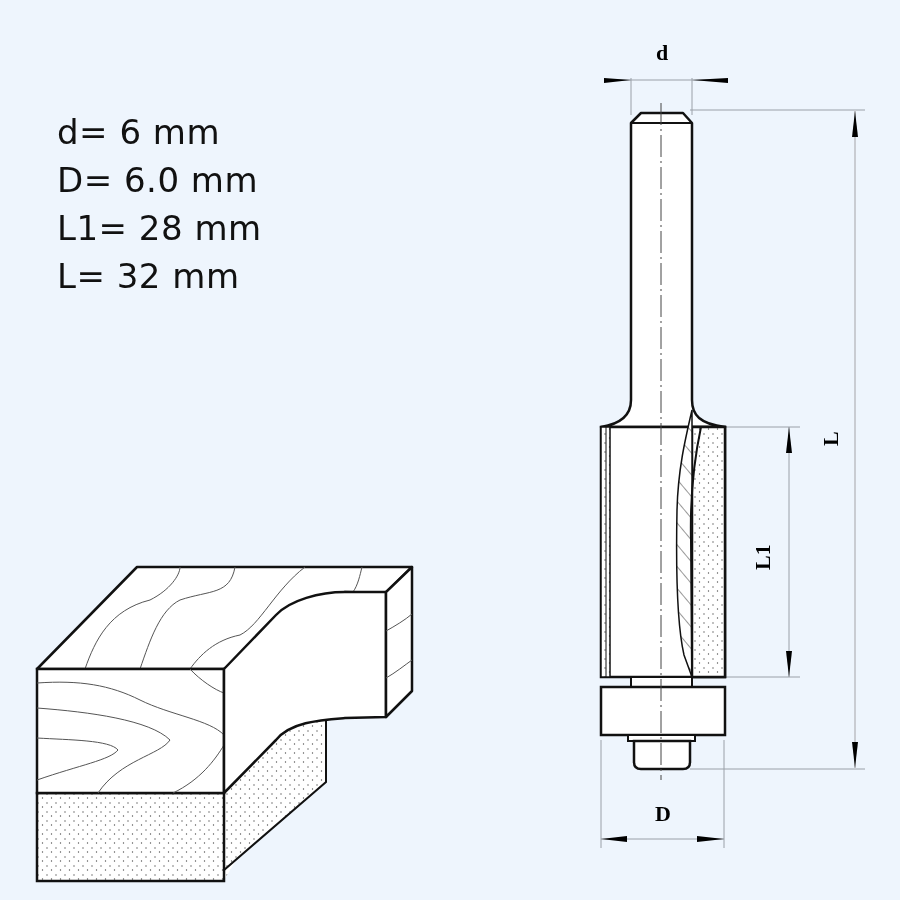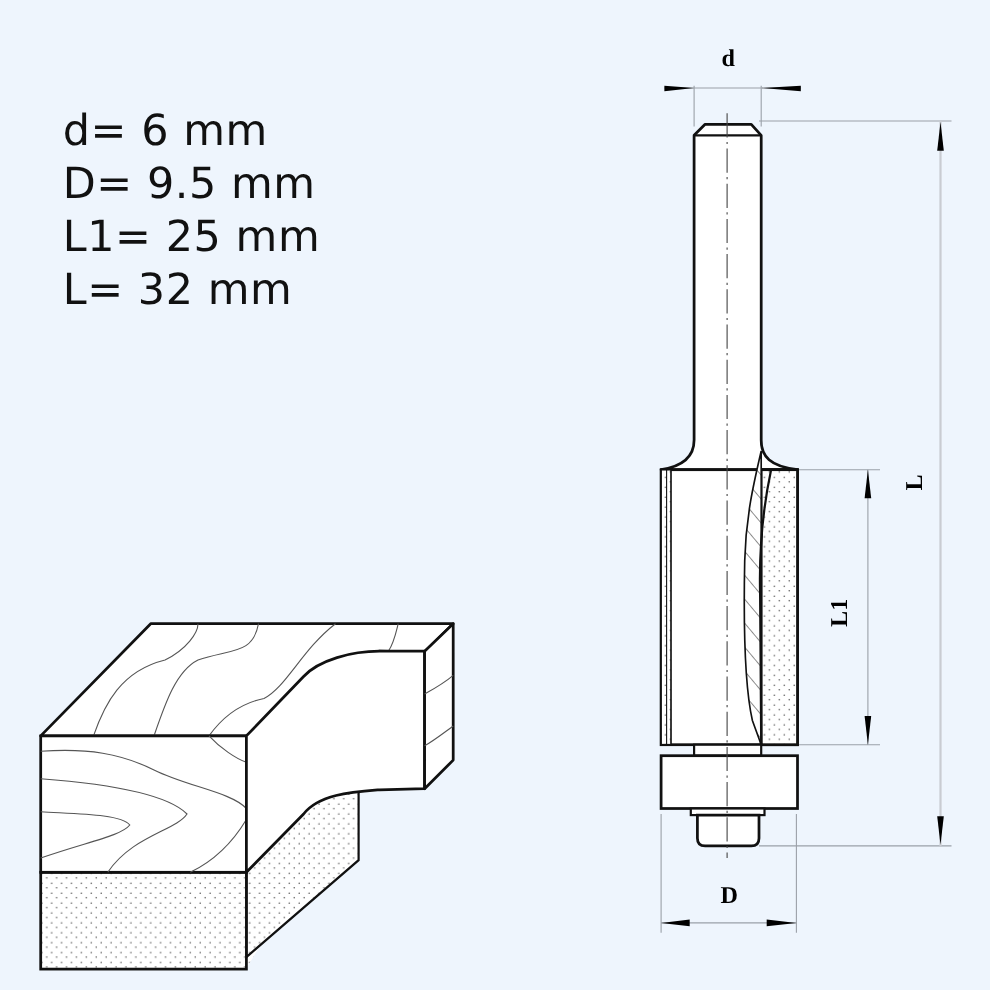--- a/index.html
+++ b/index.html
@@ -5,42 +5,42 @@
     html, body { margin: 0; padding: 0; }
     body {
       width: 900px; height: 900px;
       background: #eef5fd;
       position: relative;
       overflow: hidden;
       font-family: "DejaVu Sans", sans-serif;
     }
     .specs {
       position: absolute;
-      left: 57px; top: 96px;
-      font-size: 39px;
+      left: 57px; top: 108px;
+      font-size: 34px;
       line-height: 48px;
       color: #111;
       letter-spacing: 0.5px;
     }
     .specs div { white-space: pre; }
     svg.drawing { position: absolute; left: 0; top: 0; }
     .dim-label {
       font-family: "Liberation Serif", serif;
       font-weight: bold;
       font-size: 22px;
       fill: #000;
     }
   </style>
 </head>
 <body>
 
 <div class="specs">
   <div>d= 6 mm</div>
-  <div>D= 9.5 mm</div>
-  <div>L1= 25 mm</div>
+  <div>D= 6.0 mm</div>
+  <div>L1= 28 mm</div>
   <div>L= 32 mm</div>
 </div>
 
 <svg class="drawing" width="900" height="900" viewBox="0 0 900 900" xmlns="http://www.w3.org/2000/svg">
   <defs>
     <pattern id="dots" width="9" height="9" patternUnits="userSpaceOnUse">
       <rect width="9" height="9" fill="#ffffff"></rect>
       <circle cx="2" cy="2" r="0.7" fill="#555"></circle>
       <circle cx="6.5" cy="6" r="0.7" fill="#555"></circle>
     </pattern>

